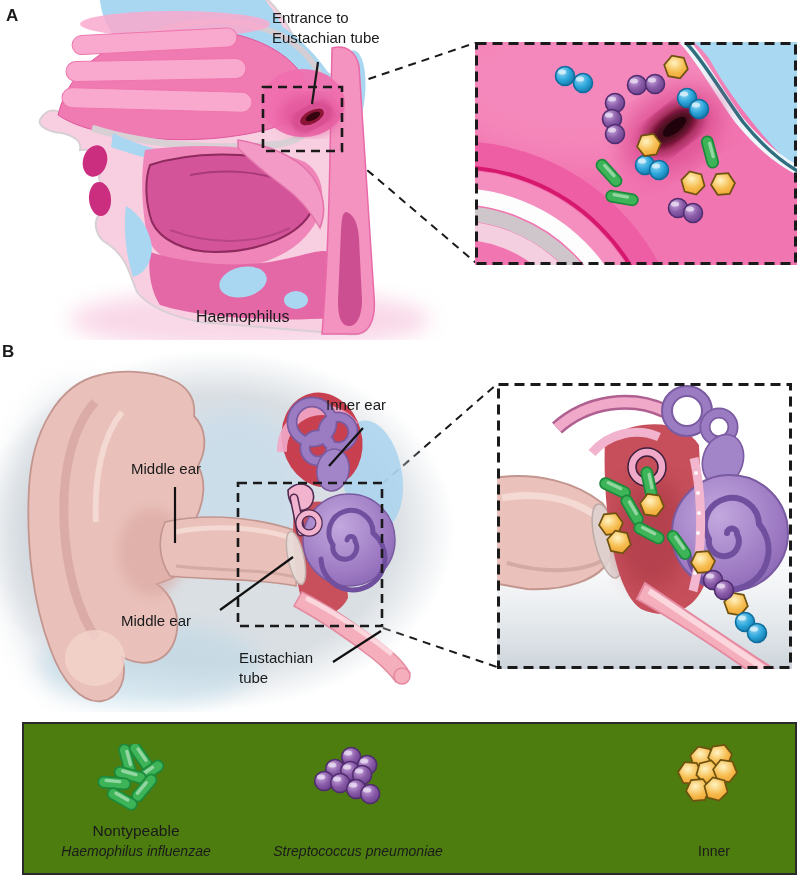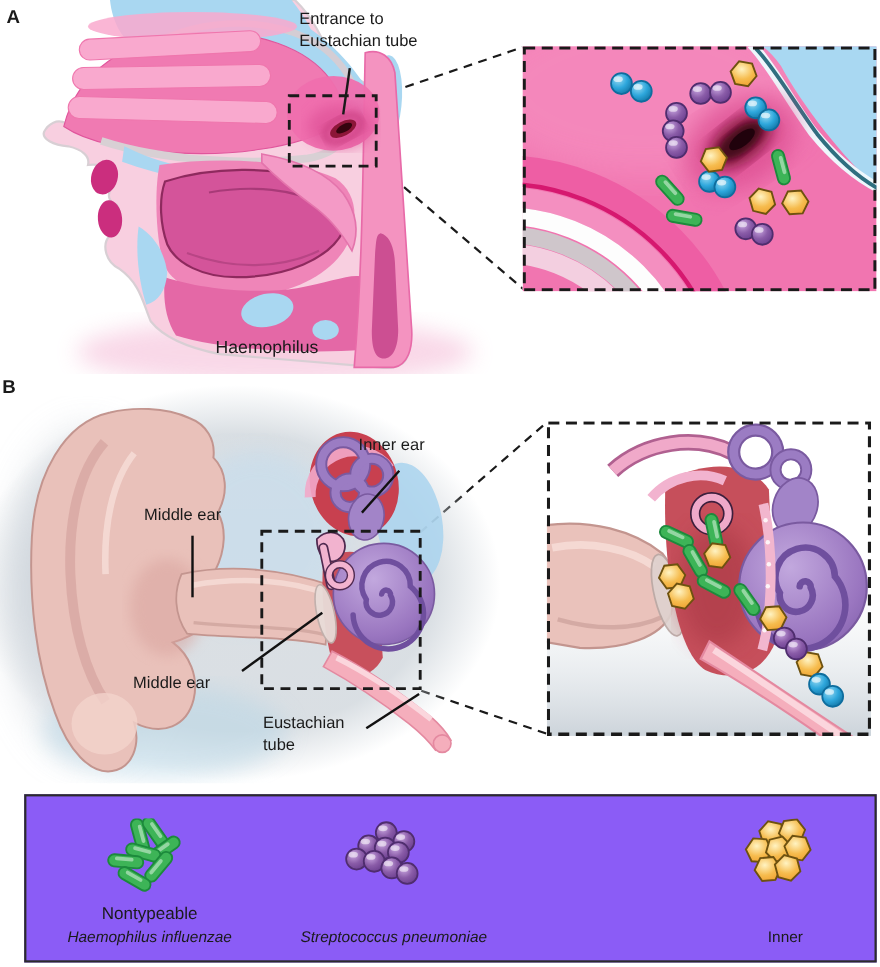--- a/index.html
+++ b/index.html
@@ -5,21 +5,21 @@
   html,body{margin:0;padding:0;background:#fff;}
   #stage{position:relative;width:800px;height:879px;background:#fff;overflow:hidden;
          font-family:"Liberation Sans", sans-serif;color:#1a1a1a;}
   .abs{position:absolute;}
   .panel-letter{font-size:17px;font-weight:bold;}
   .lbl{font-size:15px;line-height:19.5px;white-space:nowrap;}
   .caption{font-size:16px;}
   .inset{position:absolute;overflow:hidden;background:#fff;}
   .inset svg{display:block;}
   #legend-box{position:absolute;left:22px;top:722px;width:771px;height:149px;
-              border:2.5px solid #2b2b2b;background:#8b5cf6;}
+              border:2.5px solid #2b2b2b;background:#4d7c0f;}
   .legend-item{position:absolute;top:20px;text-align:center;transform:translateX(-50%);}
   .legend-item svg{display:block;margin:0 auto;}
   .lg-l1{font-size:15.5px;min-height:21px;margin-top:8px;}
   .lg-l2{font-size:14px;}
   .it{font-style:italic;}
 </style>
 </head>
 <body>
 
 <div id="stage">

